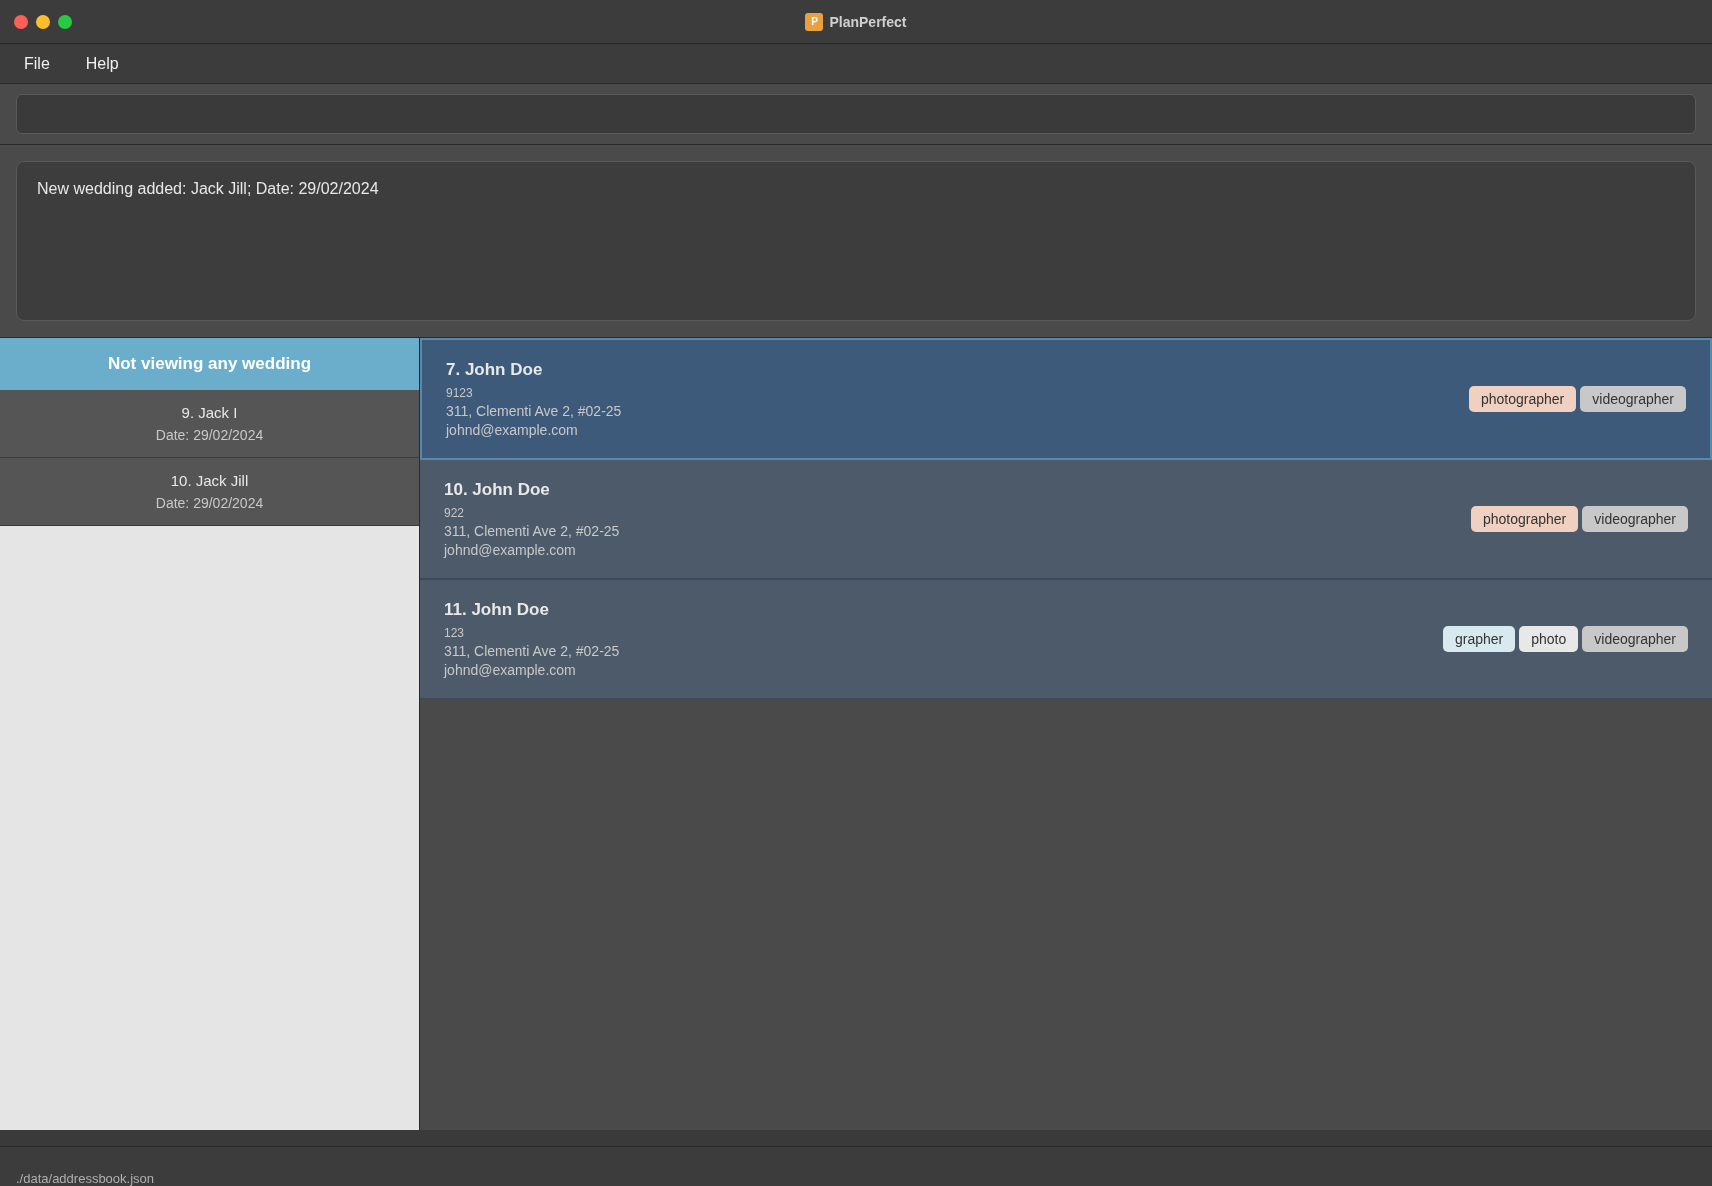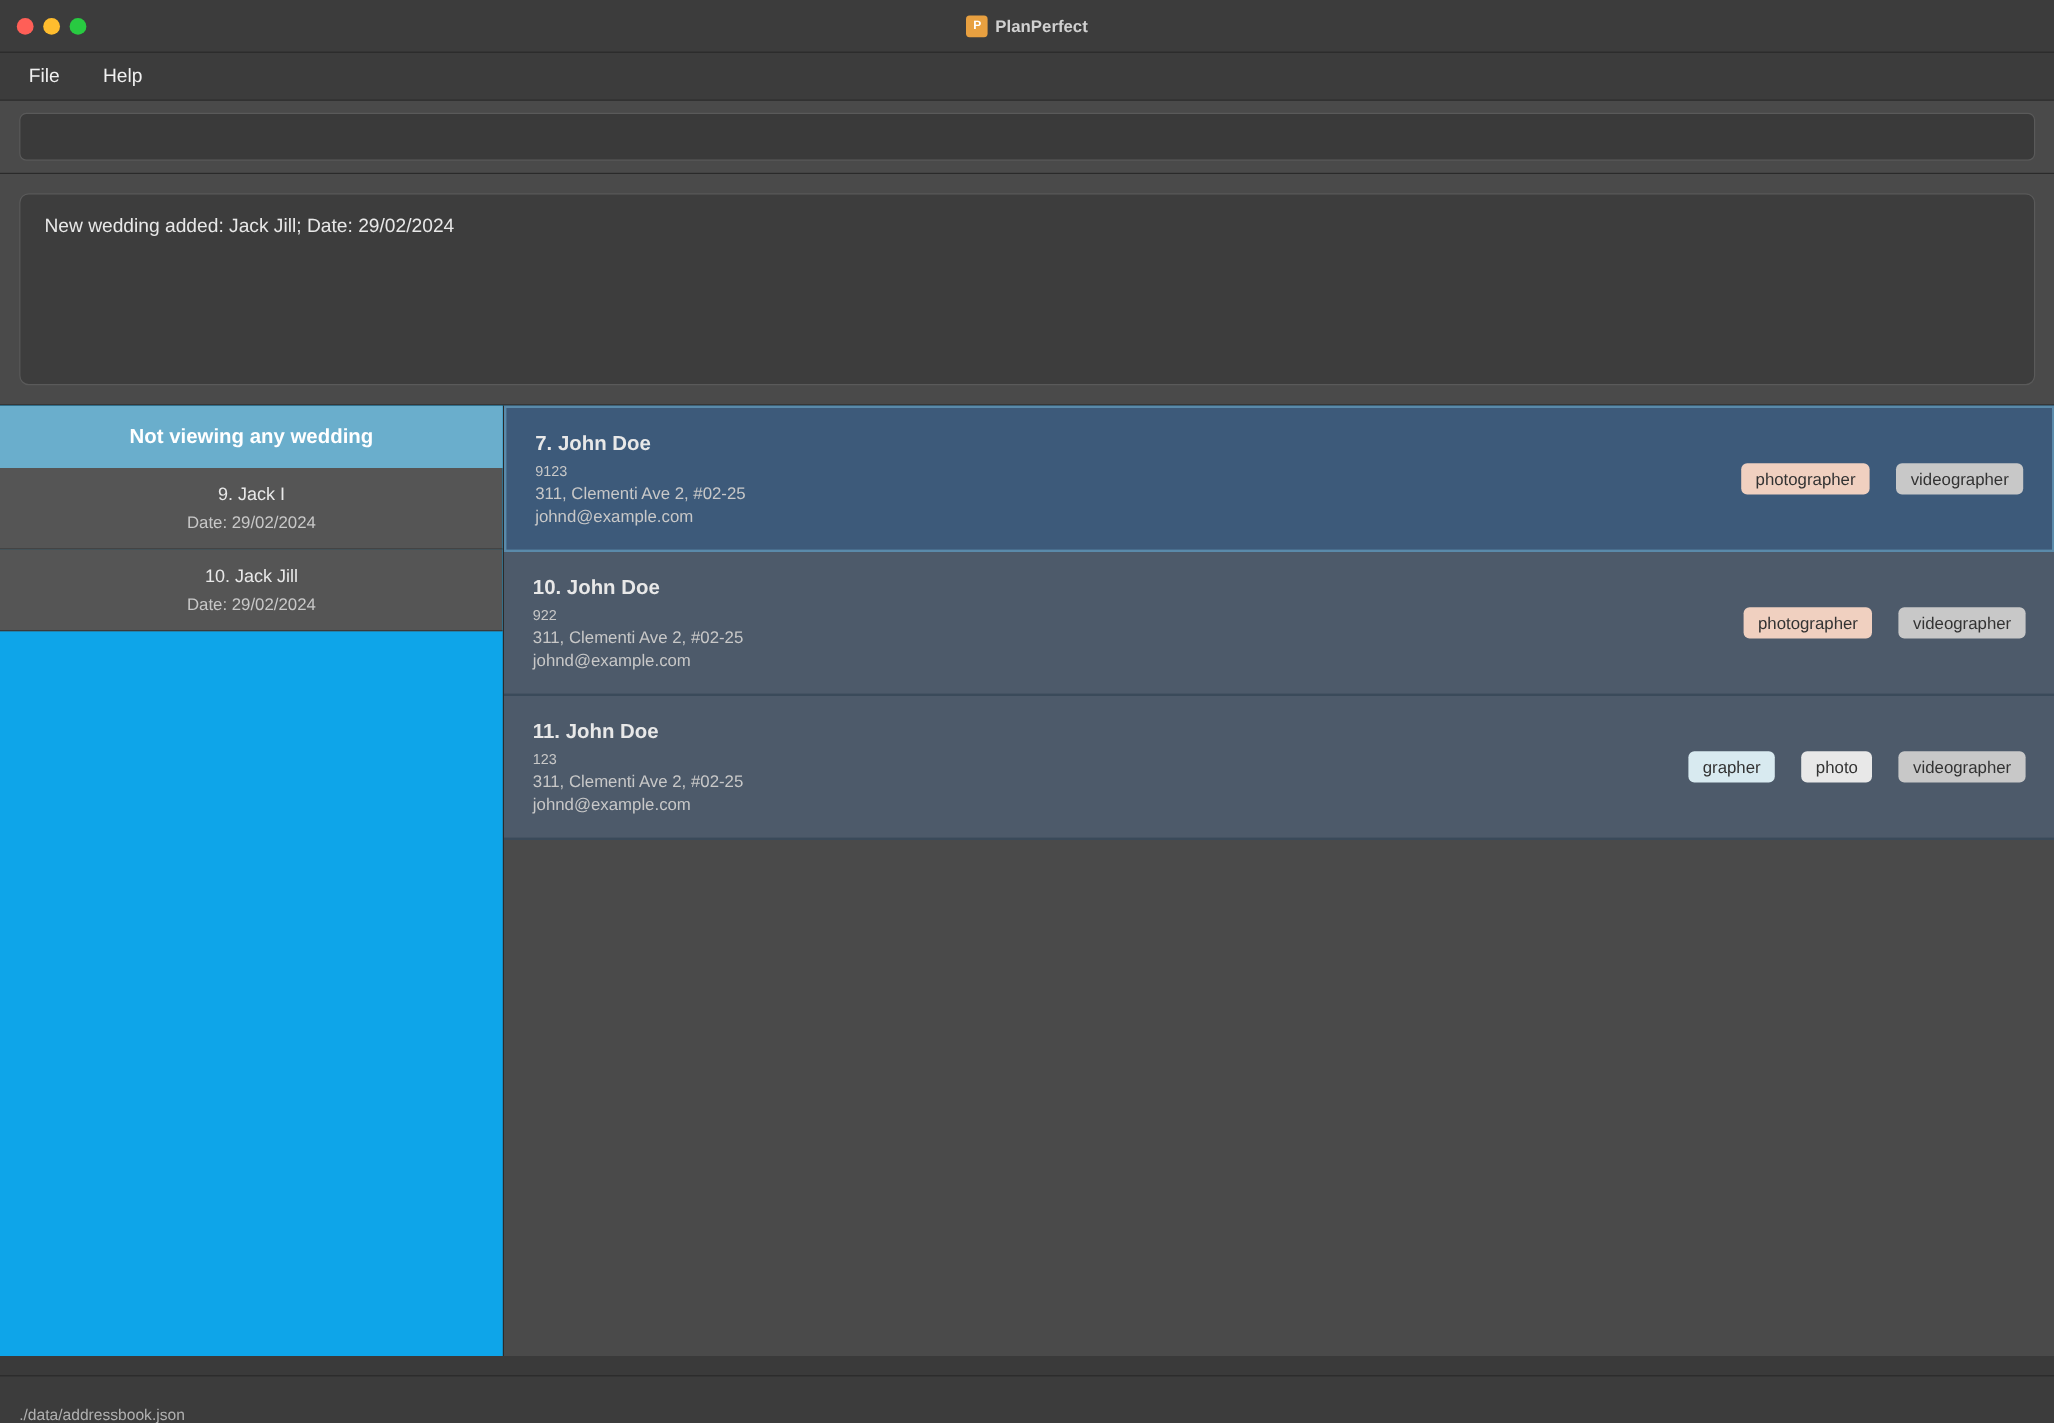--- a/index.html
+++ b/index.html
@@ -108,21 +108,21 @@
       color: #e8e8e8;
       font-size: 16px;
       min-height: 160px;
     }
 
     
     .main-area {
       display: flex;
       height: calc(1186px - 44px - 40px - 70px - 200px - 40px);
       min-height: 460px;
-      background: #0ea5e9;
+      background: #e5e5e5;
     }
 
     
     .left-panel {
       width: 420px;
       min-width: 420px;
       display: flex;
       flex-direction: column;
       border-right: 1px solid #2a2a2a;
       overflow-y: auto;
@@ -191,21 +191,21 @@
       color: #c8c8c8;
       font-size: 14px;
       margin-bottom: 3px;
     }
     .vendor-email {
       color: #c8c8c8;
       font-size: 14px;
     }
     .vendor-tags {
       display: flex;
-      gap: 22px;
+      gap: 4px;
       flex-shrink: 0;
       margin-left: 20px;
     }
     .tag {
       padding: 5px 12px;
       border-radius: 5px;
       font-size: 14px;
       cursor: pointer;
     }
     .tag-photographer {

